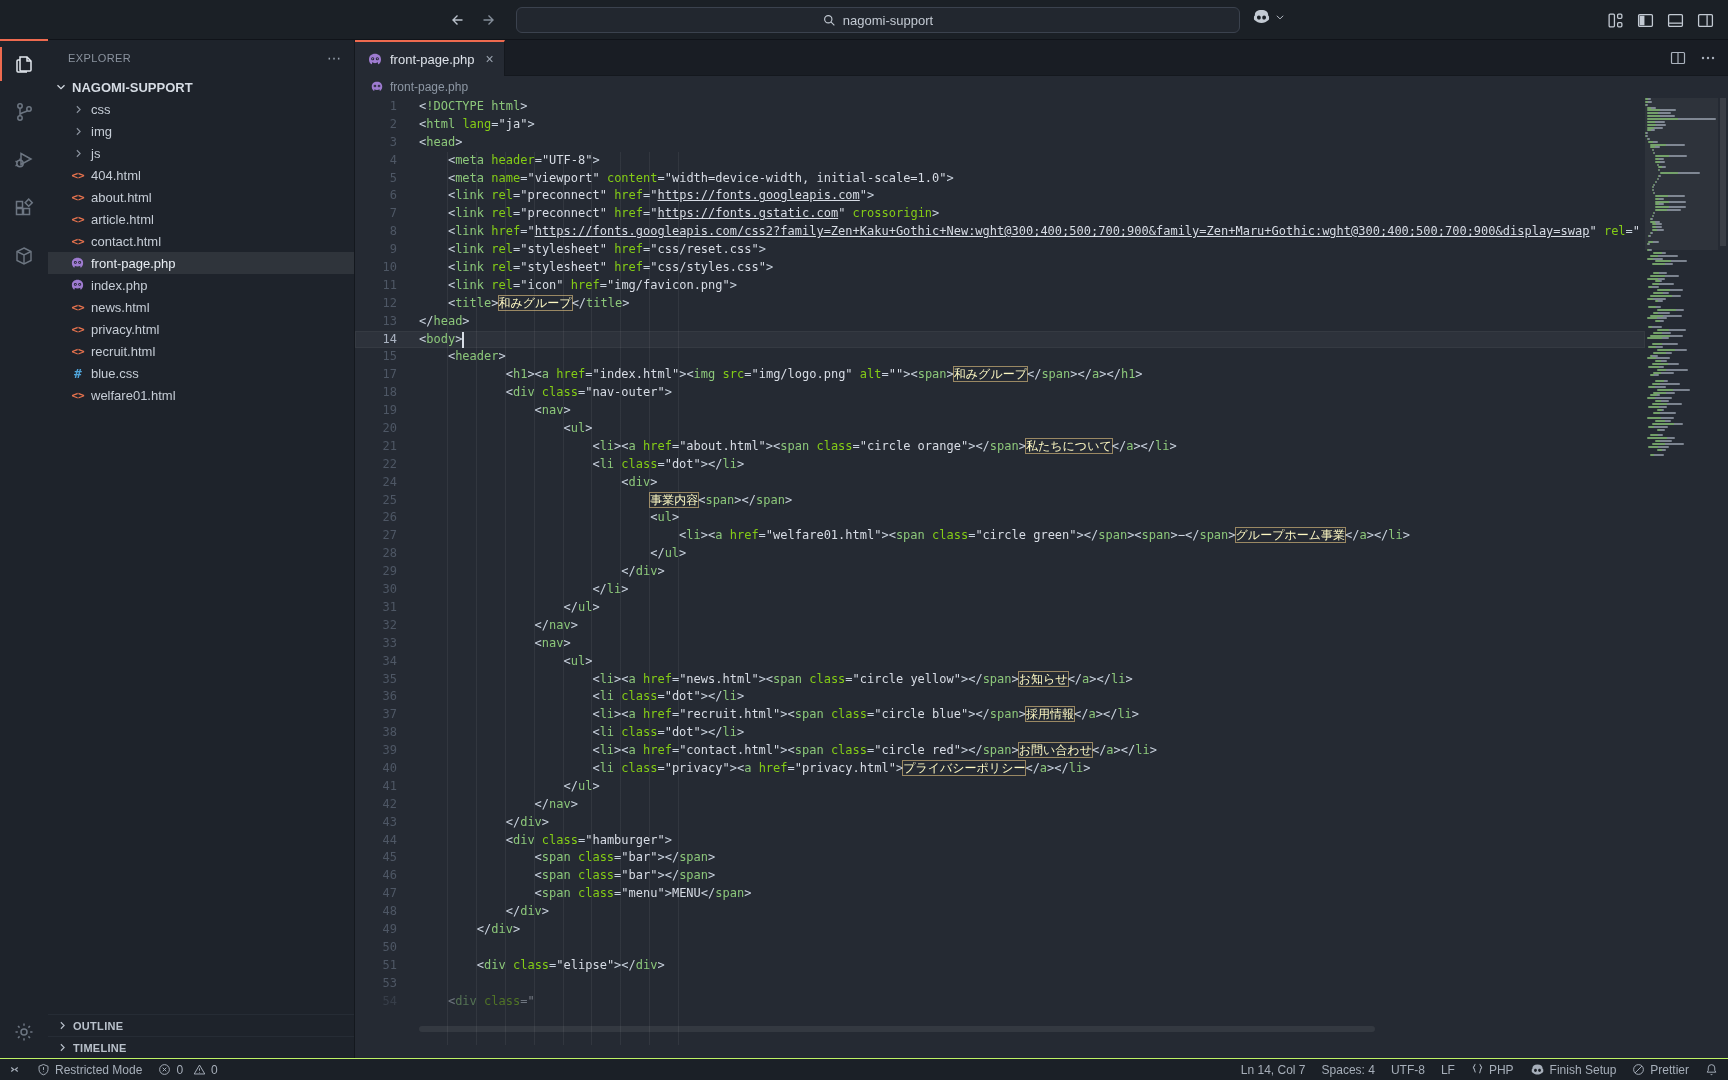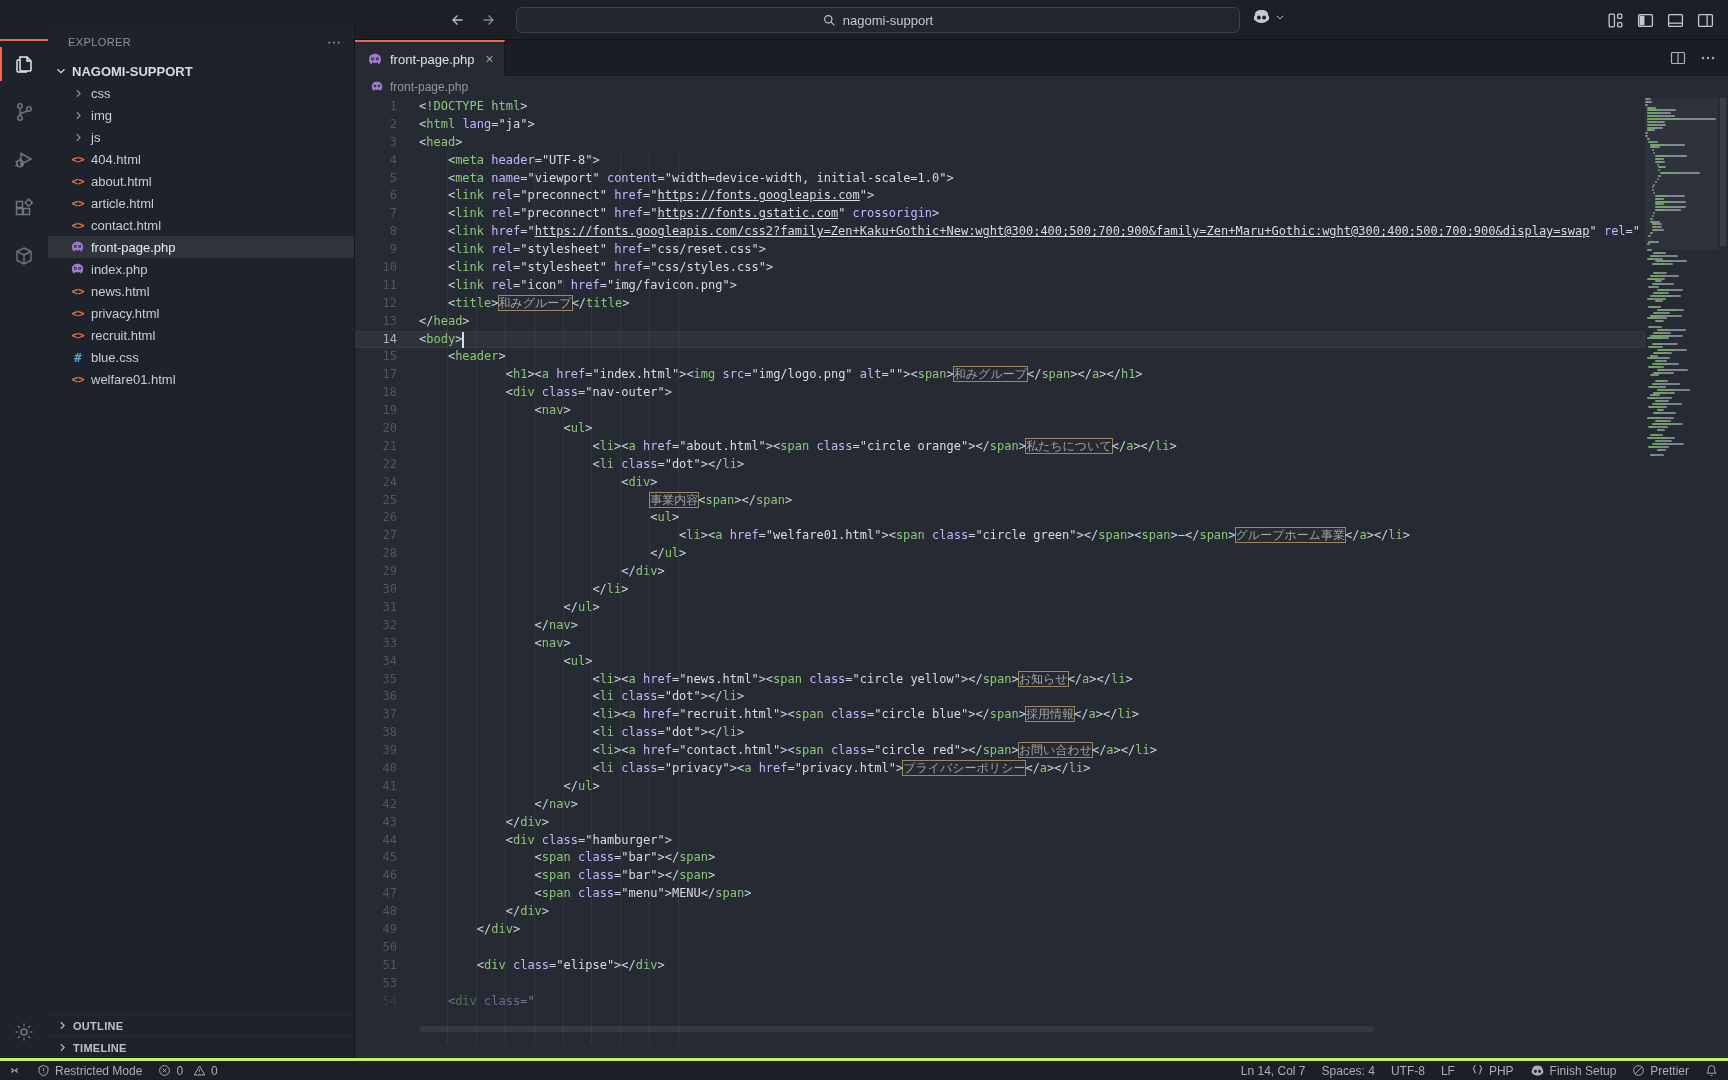--- a/index.html
+++ b/index.html
@@ -17,21 +17,21 @@
 
   
   .activitybar{position:absolute;left:0;top:40px;bottom:22px;width:48px;background:#1e232b}
   .activitybar::before{content:"";position:absolute;left:0;top:-1px;width:48px;height:2px;background:#ee6a4f}
   .ab-item{position:relative;width:48px;height:48px;display:flex;align-items:center;justify-content:center;color:#6d7682}
   .ab-item.active{color:#e4e9ef}
   .ab-item.active::before{content:"";position:absolute;left:0;top:7px;bottom:7px;width:2px;background:#ee6a4f}
   .ab-bottom{position:absolute;bottom:2px;left:0}
 
   
-  .sidebar{position:absolute;left:48px;top:24px;bottom:22px;width:307px;background:#1e232b;border-right:1px solid #14181e;font-size:13px}
+  .sidebar{position:absolute;left:48px;top:40px;bottom:22px;width:307px;background:#1e232b;border-right:1px solid #14181e;font-size:13px}
   .sb-header{height:36px;display:flex;align-items:center;justify-content:space-between;padding:0 12px 0 20px;color:#8b939f;font-size:11px;letter-spacing:.4px}
   .sb-header .dots{color:#9aa3af;font-size:14px;letter-spacing:1px}
   .tree-root{height:22px;display:flex;align-items:center;gap:4px;padding-left:6px;font-weight:bold;color:#d6dce4}
   .tree-item{height:22px;display:flex;align-items:center;gap:5px;padding-left:22px;color:#c6cdd6;cursor:default}
   .tree-item .twisty{width:16px;color:#8b939f;display:flex;justify-content:center}
   .tree-item.selected{background:rgba(255,255,255,.08);color:#e8edf3}
   .fi{width:16px;text-align:center;font-family:"DejaVu Sans Mono",monospace;font-size:11px;font-weight:bold}
   .fi.html{color:#e8734e}.fi.css{color:#4fa3d8;font-size:13px}
   .sb-sections{position:absolute;left:0;right:0;bottom:0}
   .sb-section{height:22px;display:flex;align-items:center;gap:4px;padding-left:8px;font-weight:bold;font-size:11px;color:#b9c1cb;letter-spacing:.3px;border-top:1px solid #262c35}
@@ -46,36 +46,36 @@
   .code-region{position:absolute;left:0;right:0;top:58px;bottom:0;overflow:hidden}
   .code-lines{position:absolute;left:0;top:0;right:83px;overflow:hidden}
   .code-line{display:flex;height:17.9px;line-height:17.9px;font-family:"DejaVu Sans Mono",monospace;font-size:12px;white-space:pre}
   .code-line .ln{flex:0 0 42px;width:42px;text-align:right;color:#4e5765}
   .code-line .lt{padding-left:22px}
   .code-line.active{background:rgba(255,255,255,.04);box-shadow:0 0 0 1px rgba(255,255,255,.04) inset}
   .code-line.active .ln{color:#a9b2c0}
   .code-line.dim{opacity:.45}
   .tk-p,.tk-o{color:#c9d2de}
   .tk-t{color:#8cc77a}
-  .tk-a{color:#c4b5fd}
+  .tk-a{color:#84cc16}
   .tk-v,.tk-x{color:#d7dce5}
   .tk-u{color:#d7dce5;text-decoration:underline}
-  .tk-j{color:#a3a3a3;box-shadow:0 0 0 1px rgba(216,187,126,.65)}
+  .tk-j{color:#fef9c3;box-shadow:0 0 0 1px rgba(216,187,126,.65)}
   .indent-guides{position:absolute;left:92px;top:54px;width:235px;height:893px;background:repeating-linear-gradient(to right,rgba(255,255,255,.06) 0 1px,transparent 1px 28.9px);pointer-events:none}
   .caret{position:absolute;left:107px;top:234px;width:2px;height:16px;background:#d8dee6}
   .minimap{position:absolute;top:0;right:10px;width:73px;bottom:0;background:#252a33}
   .mm-row{position:absolute;height:2px;border-radius:1px}
   .mm-viewport{position:absolute;left:0;right:0;top:0;height:152px;background:rgba(255,255,255,.045)}
   .vscroll{position:absolute;top:0;right:0;bottom:0;width:10px}
   .vscroll .thumb{position:absolute;left:2px;right:2px;top:0;height:148px;background:rgba(255,255,255,.10)}
   .hscroll{position:absolute;left:64px;right:84px;bottom:24px;height:10px}
   .hscroll .thumb{position:absolute;left:0;top:2px;height:6px;width:78%;background:rgba(255,255,255,.07);border-radius:3px}
 
   
-  .statusbar{position:absolute;left:0;right:0;bottom:0;height:22px;background:#1b2027;border-top:3px solid #bef264;display:flex;align-items:center;justify-content:space-between;font-size:12px;color:#a6aeb9;padding:0 10px 0 8px}
+  .statusbar{position:absolute;left:0;right:0;bottom:0;height:22px;background:#1b2027;border-top:1px solid #bef264;display:flex;align-items:center;justify-content:space-between;font-size:12px;color:#a6aeb9;padding:0 10px 0 8px}
   .sb-group{display:flex;align-items:center;gap:16px;height:22px}
   .sb-it{display:flex;align-items:center;gap:5px;white-space:nowrap}
   .sb-counts{display:flex;align-items:center;gap:10px}
 </style>
 </head>
 <body>
 
 <div class="titlebar">
   <div class="nav-arrow nav-back">
     <svg width="16" height="16" viewBox="0 0 16 16" fill="none" stroke="currentColor" stroke-width="1.4">

